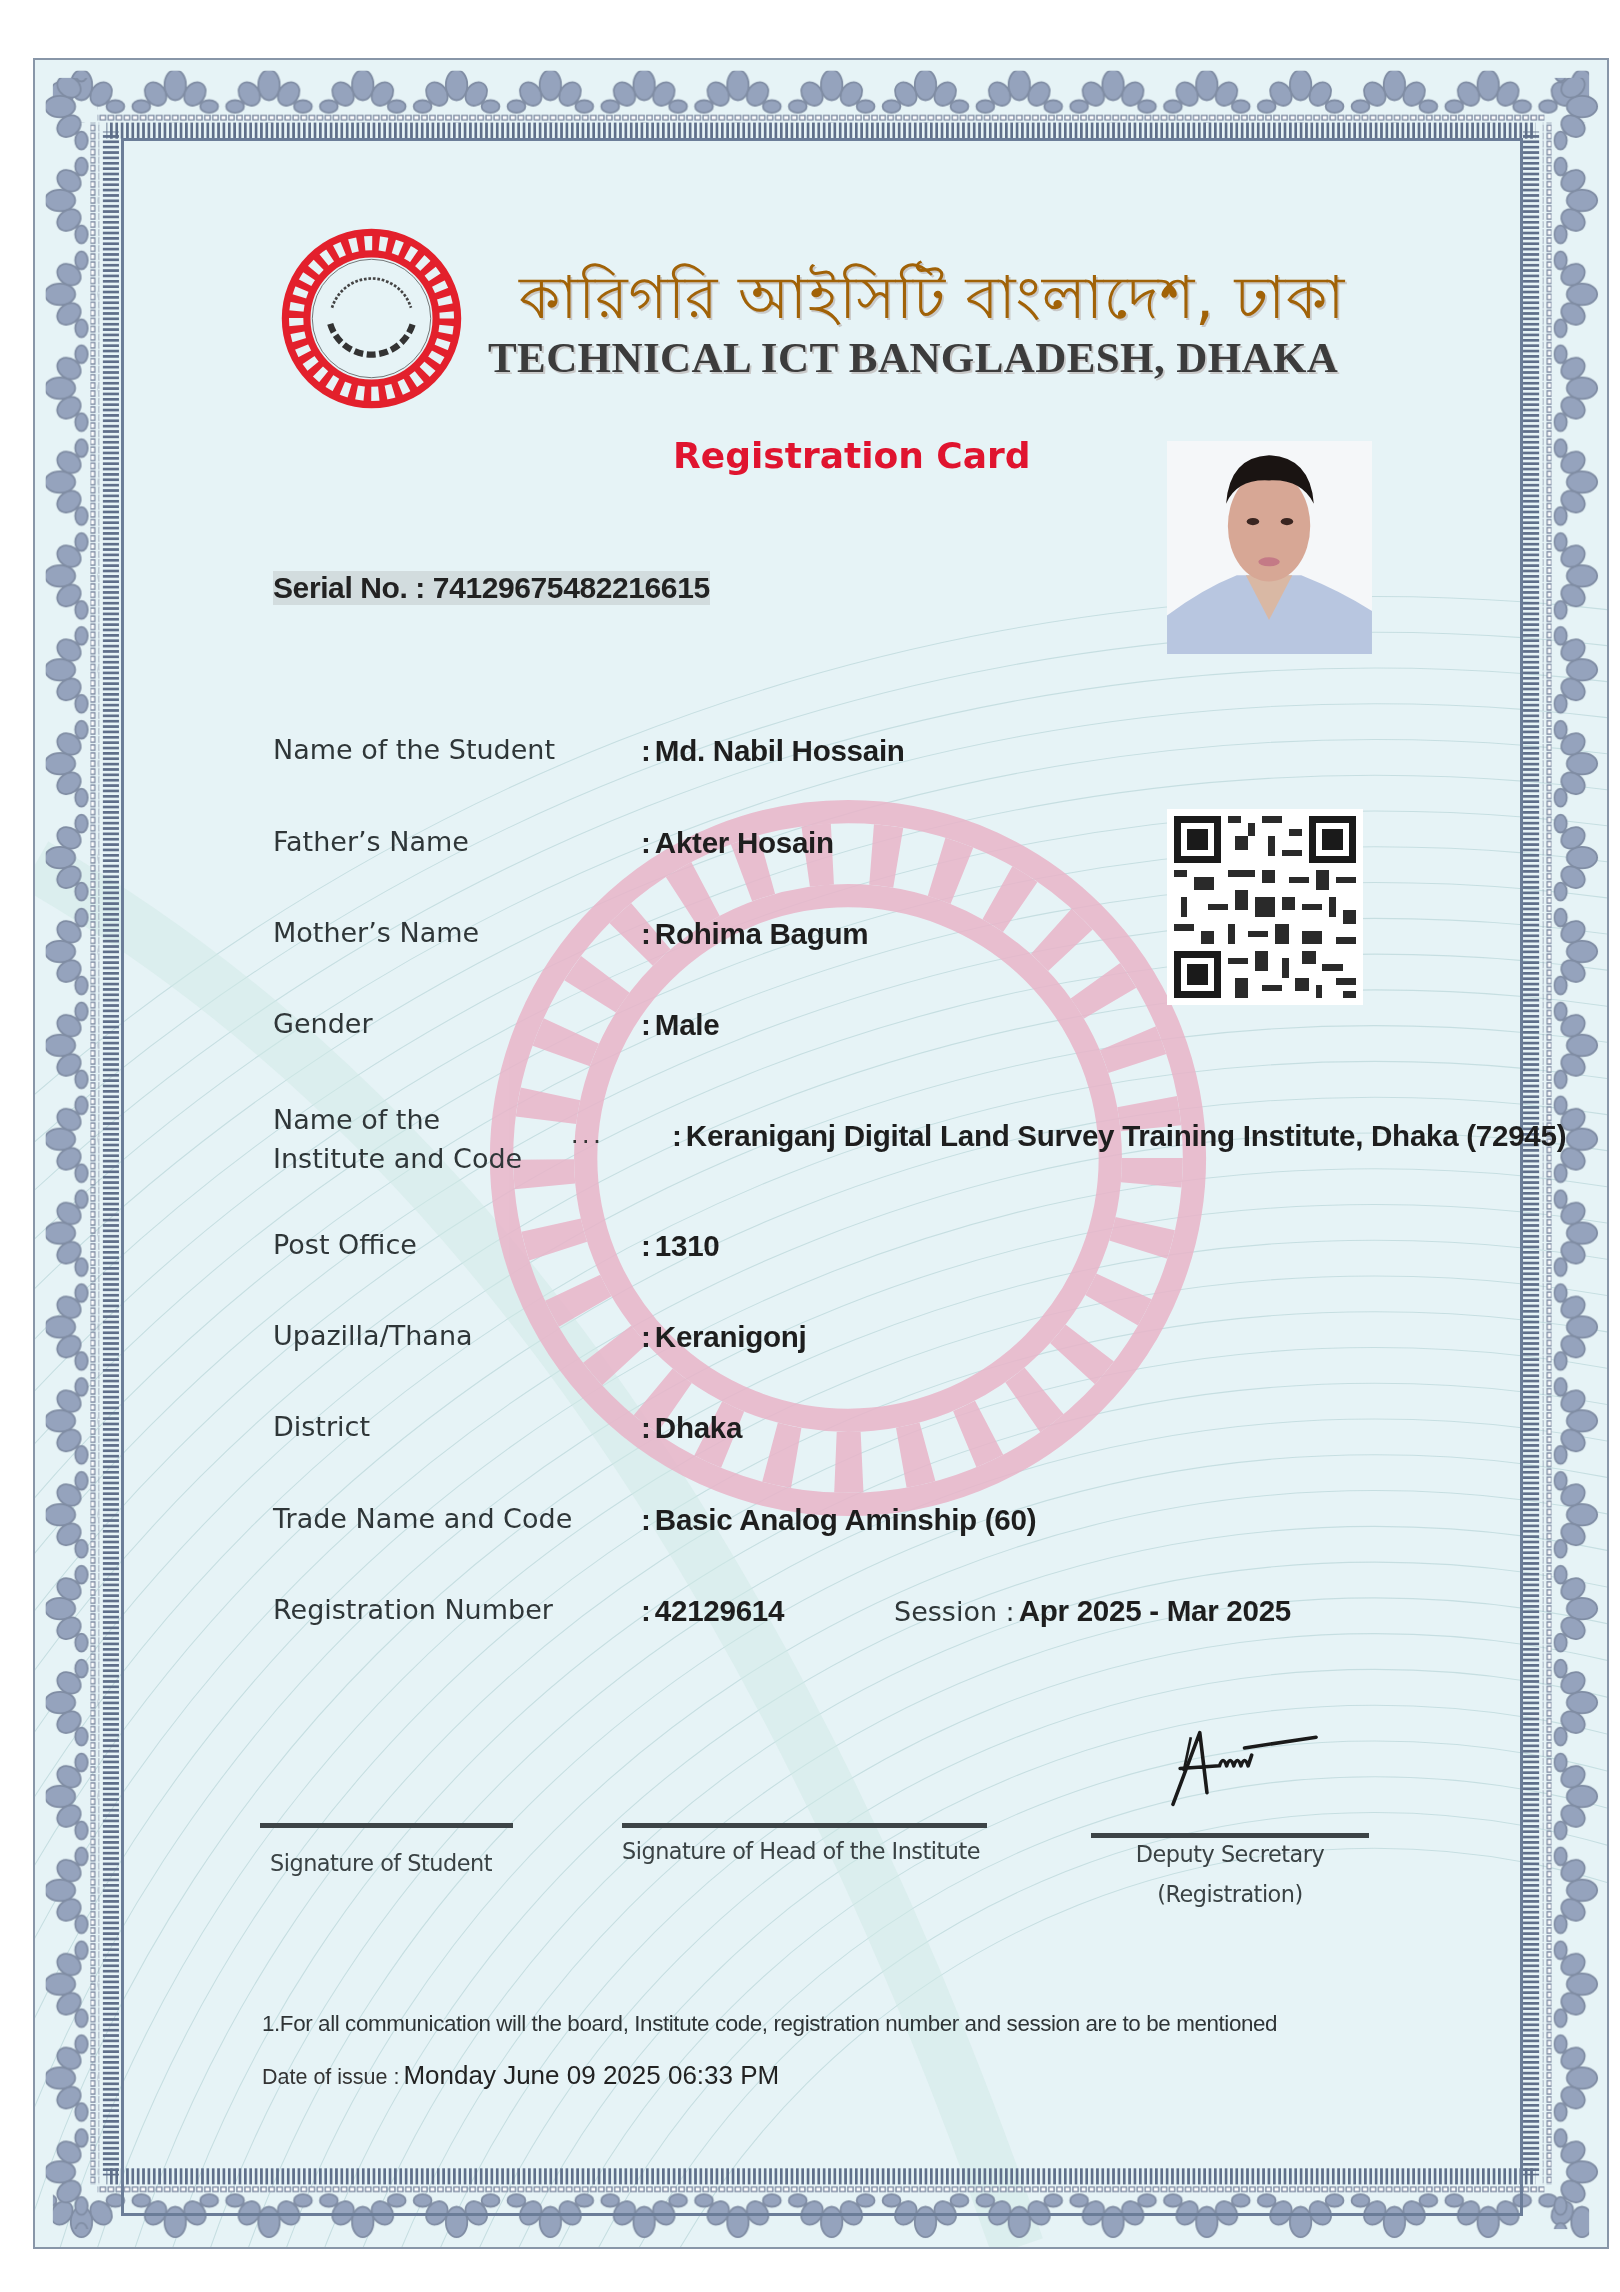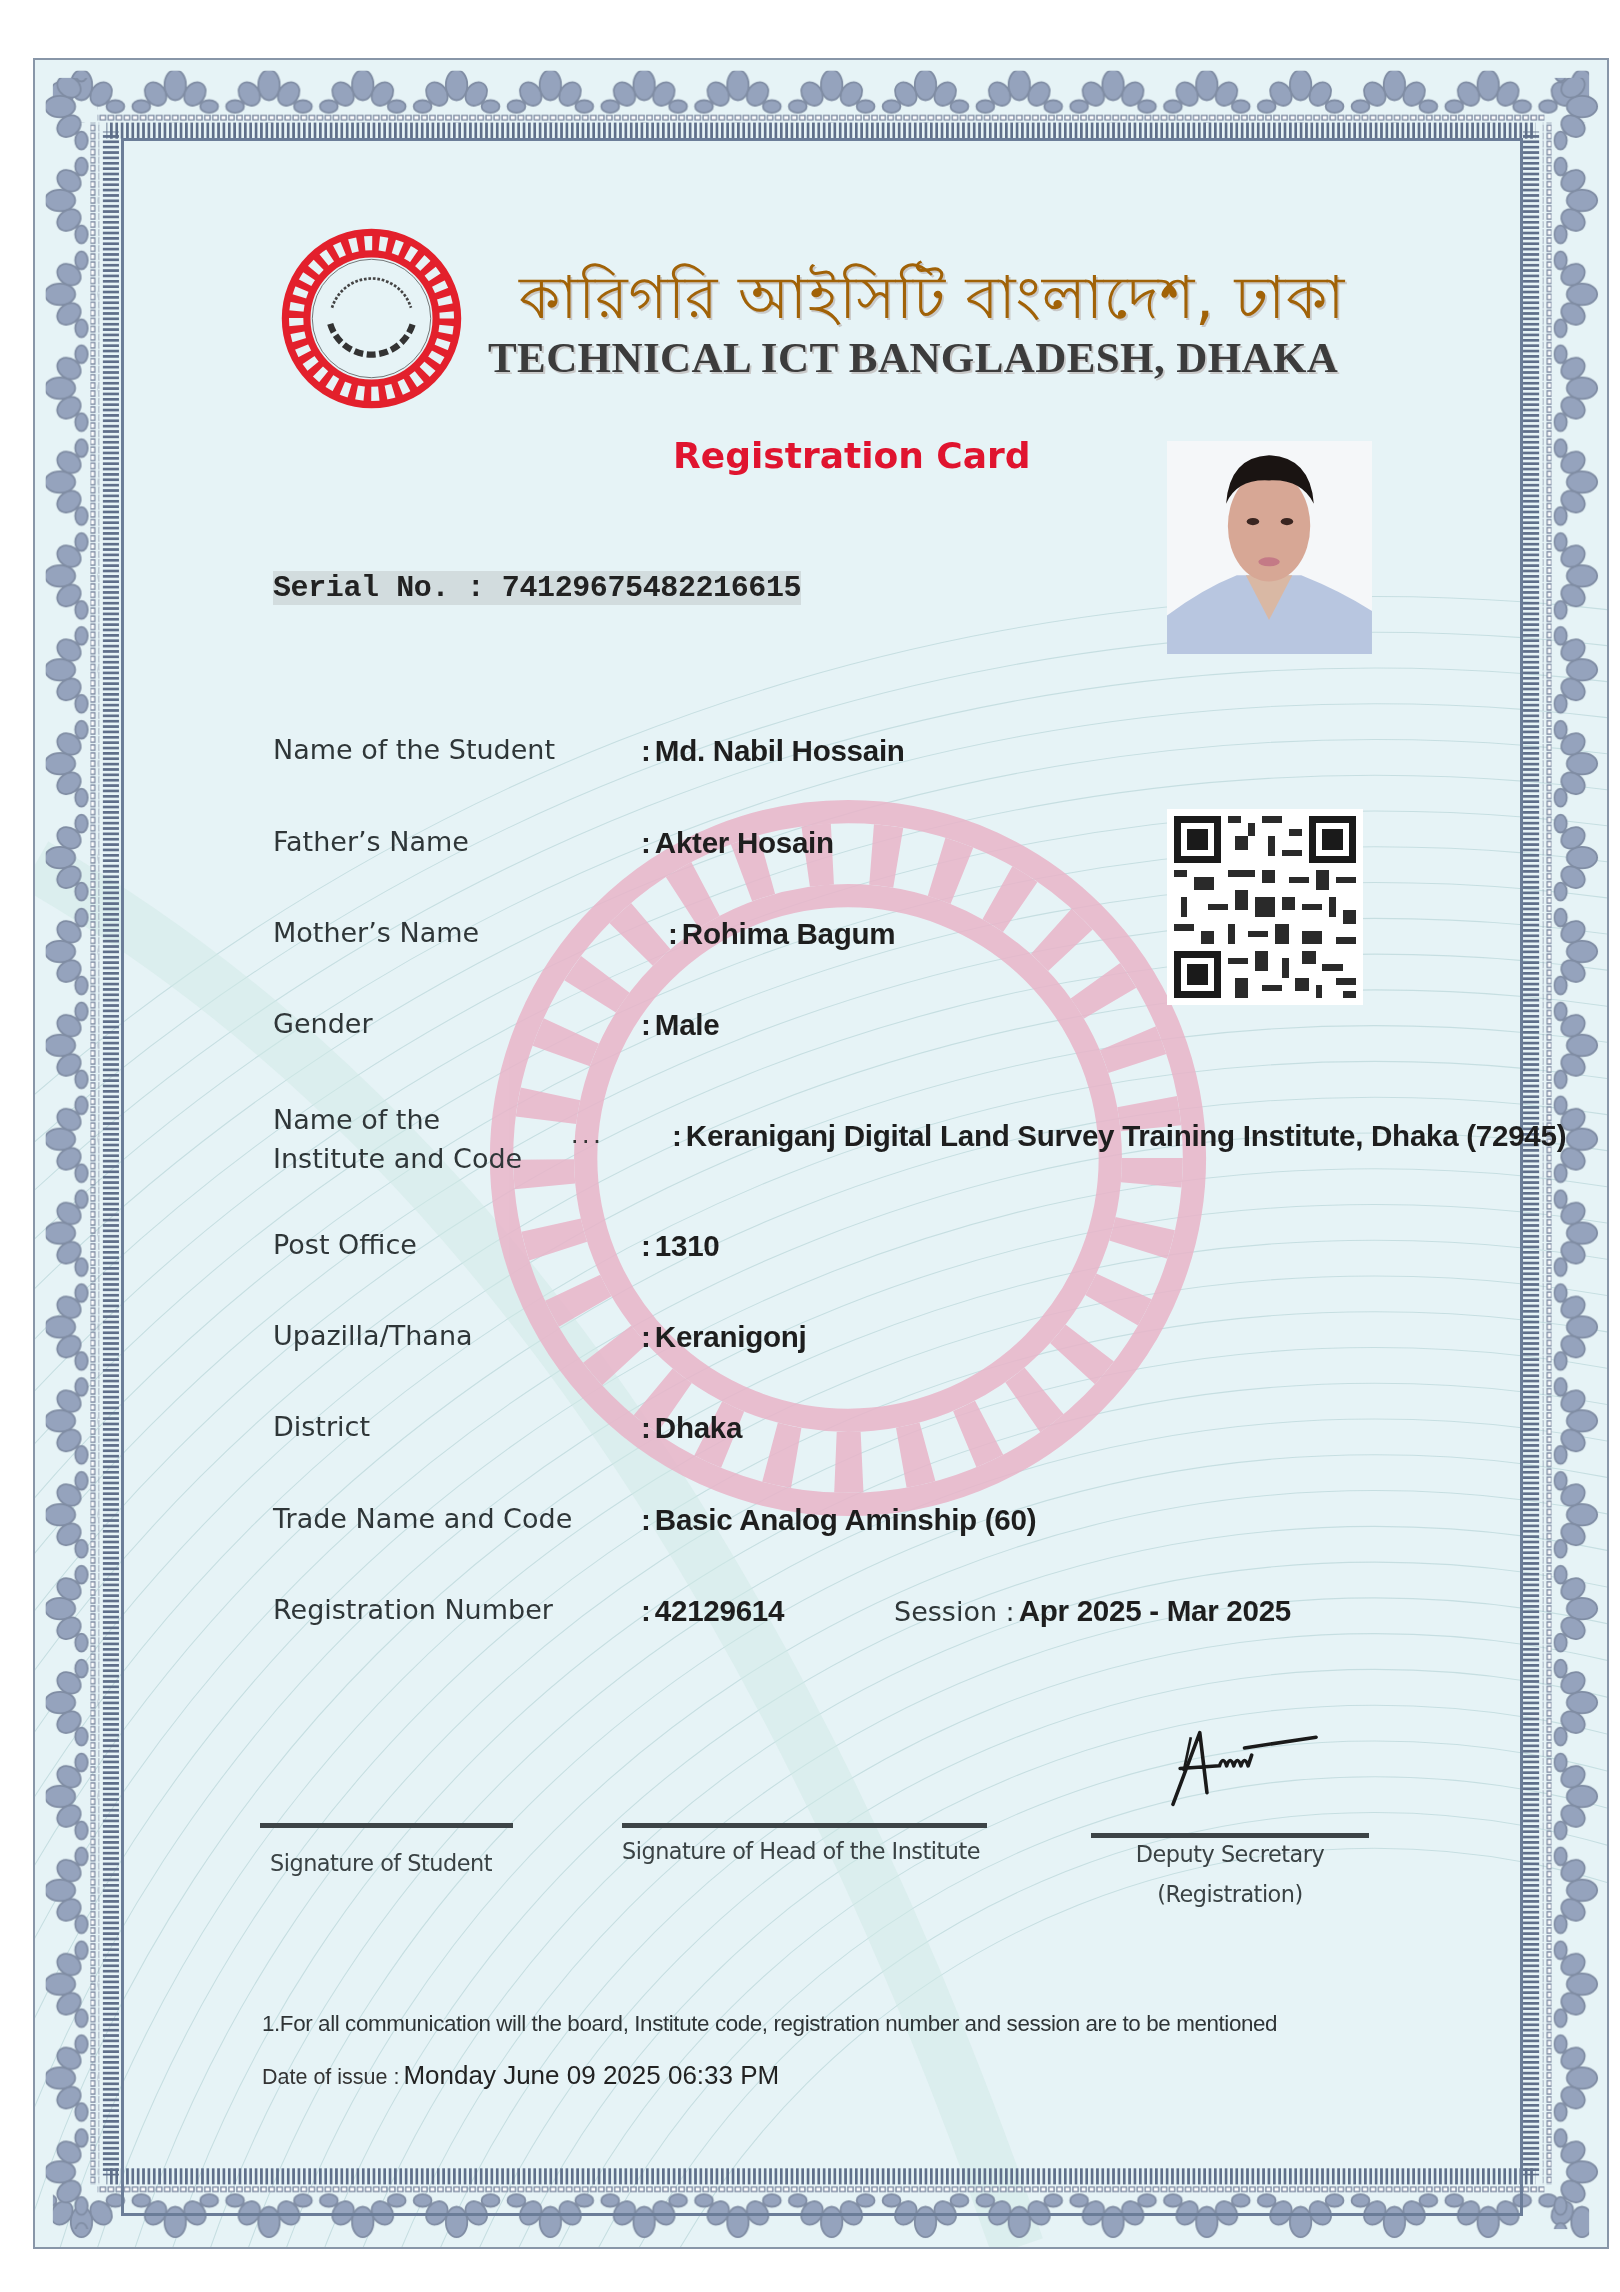--- a/index.html
+++ b/index.html
@@ -14,21 +14,21 @@
       position: absolute; left: 86px; top: 78px; width: 1402px; height: 2078px;
       border: 3.6px solid #6b7d98; box-sizing: border-box;
     }
     .abs { position: absolute; }
     .logo { left: 280px; top: 227px; width: 183px; height: 183px; }
     .title-bn { left: 488px; top: 253px; font-family: "DejaVu Sans", sans-serif; font-size: 59px; color: #a16207; letter-spacing: 0.9px; white-space: nowrap; text-shadow: 1.8px 1.8px 0 #c9c9c9; margin-left: 31px; }
     .title-en { left: 488px; top: 333px; font-family: "Liberation Serif", serif; font-weight: bold; font-size: 43px; color: #3c3c3c; white-space: nowrap; letter-spacing: 0.4px; text-shadow: 1.8px 1.8px 0 #c9c9c9; }
     .reg-title { left: 673px; top: 435px; font-family: "DejaVu Sans", sans-serif; font-weight: bold; font-size: 36px; color: #e0142f; white-space: nowrap; }
     .photo { left: 1167px; top: 441px; width: 205px; height: 213px; background: #f4f6f8; overflow: hidden; }
     .qr { left: 1167px; top: 809px; width: 196px; height: 196px; background: #fff; }
-    .serial { left: 273px; top: 571px; font-size: 30px; font-weight: bold; color: #222; white-space: nowrap; background: rgba(150,150,150,0.25); letter-spacing: -0.4px; font-family: Liberation Mono, monospace; }
+    .serial { left: 273px; top: 571px; font-size: 30px; font-weight: bold; color: #222; white-space: nowrap; background: rgba(150,150,150,0.25); letter-spacing: -0.4px; }
     .lbl { font-family: "DejaVu Sans", sans-serif; font-size: 27px; color: #2f3638; white-space: nowrap; }
     .val { font-size: 29.6px; font-weight: bold; color: #1e1e1e; white-space: nowrap; letter-spacing: -0.3px; }
     .colon { font-size: 29.6px; font-weight: bold; color: #222; }
     .sigline { height: 4.5px; background: #3d4447; }
     .siglbl { font-family: "DejaVu Sans", sans-serif; font-size: 22.4px; color: #3a4244; white-space: nowrap; letter-spacing: -0.5px; }
     .foot { font-size: 22.4px; color: #2f3436; white-space: nowrap; letter-spacing: -0.4px; }
     .date-lbl { font-size: 21.5px; color: #333; }
     .date-val { font-size: 26px; color: #222; }
     .dots { font-size: 27px; color: #333; letter-spacing: 3.6px; }
   </style>
@@ -235,21 +235,21 @@
   <span>74129675482216615</span>
 </div>
 
 <div class="abs lbl" style="left:273px; top:734px;">Name of the Student</div>
 <div class="abs" style="left:641px; top:734px;"><span class="colon">:</span> <span class="val">Md. Nabil Hossain</span></div>
 
 <div class="abs lbl" style="left:273px; top:826px;">Father’s Name</div>
 <div class="abs" style="left:641px; top:826px;"><span class="colon">:</span> <span class="val">Akter Hosain</span></div>
 
 <div class="abs lbl" style="left:273px; top:917px;">Mother’s Name</div>
-<div class="abs" style="left:641px; top:917px;margin-left:27px;"><span class="colon">:</span> <span class="val">Rohima Bagum</span></div>
+<div class="abs" style="left:641px; top:917px;"><span class="colon">:</span> <span class="val">Rohima Bagum</span></div>
 
 <div class="abs lbl" style="left:273px; top:1008px;">Gender</div>
 <div class="abs" style="left:641px; top:1008px;"><span class="colon">:</span> <span class="val">Male</span></div>
 
 <div class="abs lbl" style="left:273px; top:1100px; line-height:39px;">
   <div>Name of the</div>
   <div>Institute and Code</div>
 </div>
 <div class="abs dots" style="left:571px; top:1119px;">...</div>
 <div class="abs" style="left:672px; top:1119px;"><span class="colon">:</span> <span class="val">Keraniganj Digital Land Survey Training Institute, Dhaka (72945)</span></div>

